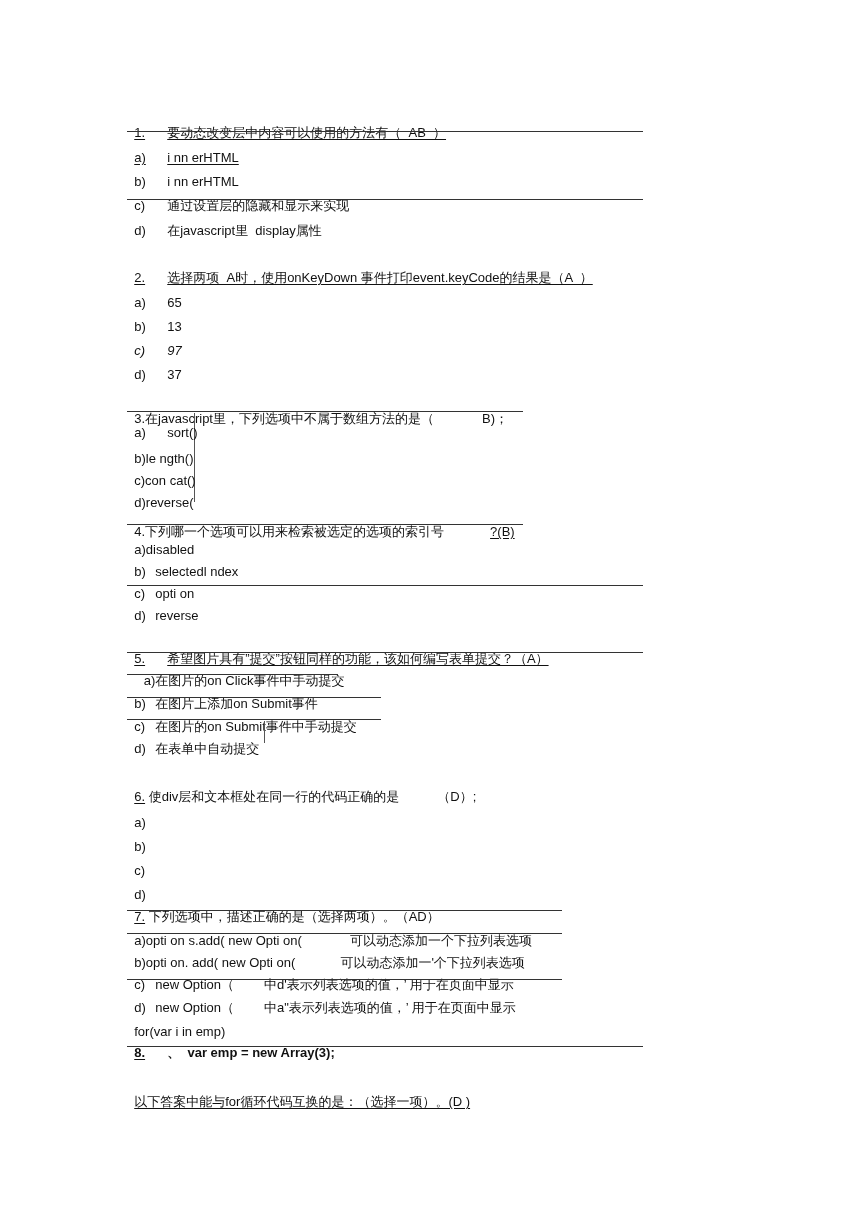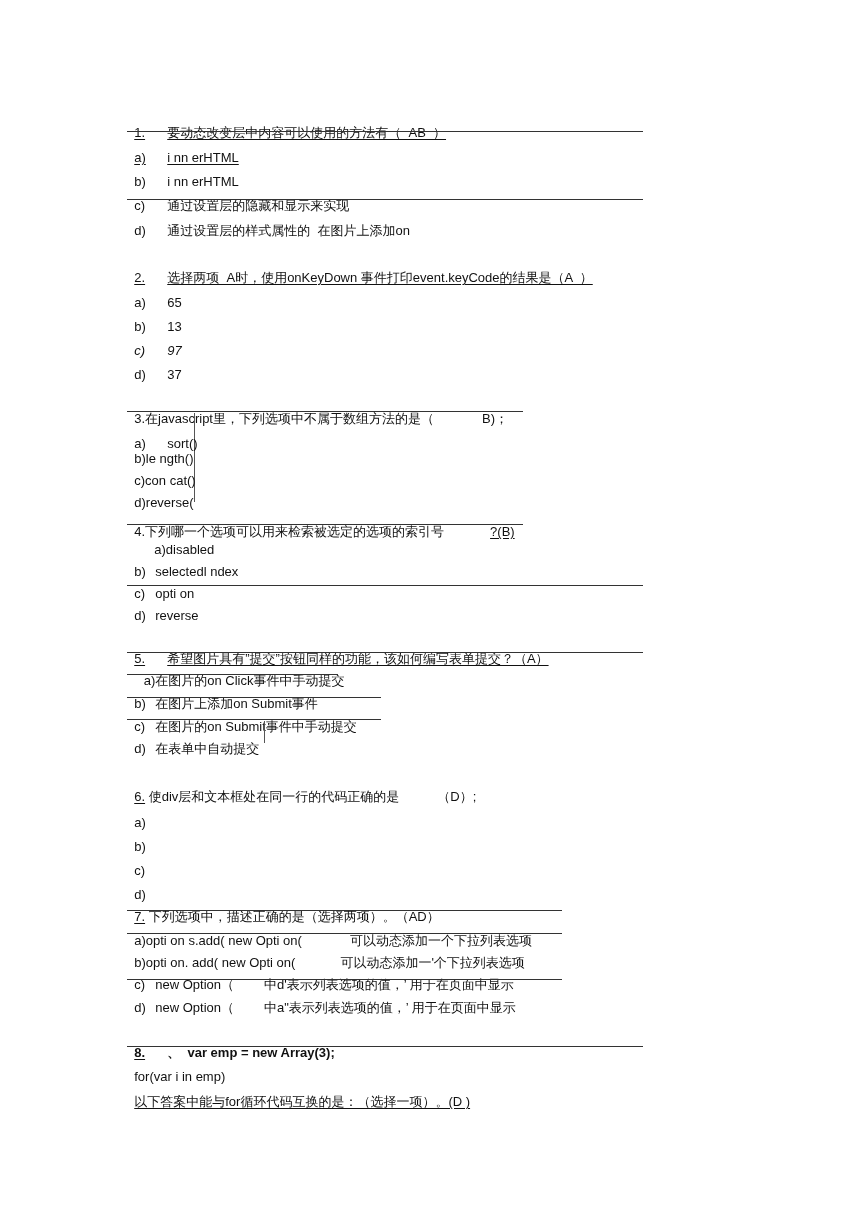--- a/index.html
+++ b/index.html
@@ -25,21 +25,21 @@
   <span class="u lbl">a)</span><span class="u">i nn erHTML</span>
 </div>
 <div class="line" style="top:158px;">
   <span class="lbl">b)</span><span>i nn erHTML</span>
 </div>
 <div class="line" style="top:182px;">
   <span class="lbl">c)</span><span>通过设置层的隐藏和显示来实现</span>
 </div>
 <div class="rule" style="left:127px; top:199px; width:516px;"></div>
 <div class="line" style="top:207px;">
-  <span class="lbl">d)</span><span>通过设置层的样式属性的  在图片上添加on</span>
+  <span class="lbl">d)</span><span>在javascript里  display属性</span>
 </div>
 
 <div class="line" style="top:254px;">
   <span class="u num">2.</span><span class="u">选择两项  A时，使用onKeyDown 事件打印event.keyCode的结果是（A  ）</span>
 </div>
 <div class="line" style="top:279px;">
   <span class="lbl">a)</span><span>65</span>
 </div>
 <div class="line" style="top:303px;">
   <span class="lbl">b)</span><span>13</span>
@@ -49,41 +49,41 @@
 </div>
 <div class="line" style="top:351px;">
   <span class="lbl">d)</span><span>37</span>
 </div>
 
 <div class="line" style="top:395px;">
   <span>3.</span><span>在javascript里，下列选项中不属于数组方法的是（</span><span class="gap" style="width:48px;"></span><span>B)；</span>
 </div>
 <div class="rule" style="left:127px; top:411px; width:396px;"></div>
 <div class="vbar" style="left:194px; top:413px; height:89px;"></div>
-<div class="line" style="top:420px;">
+<div class="line" style="top:409px;">
   <span class="lbl">a)</span><span>sort()</span>
 </div>
 <div class="line" style="top:435px;text-align:right;">
   <span>b)</span><span>le ngth()</span>
 </div>
 <div class="line" style="top:457px;">
   <span>c)</span><span>con cat()</span>
 </div>
 <div class="line" style="top:479px;">
   <span>d)</span><span>reverse(</span>
 </div>
 <div class="line" style="top:495px; height:7px; overflow:hidden;">
   
 </div>
 
 <div class="line" style="top:508px;">
   <span>4.</span><span>下列哪一个选项可以用来检索被选定的选项的索引号</span><span class="gap" style="width:46px;"></span><span class="u">?(B)</span>
 </div>
 <div class="rule" style="left:127px; top:524px; width:396px;"></div>
-<div class="line" style="top:526px;margin-left:20px;">
+<div class="line" style="top:526px;">
   <span>a)</span><span>disabled</span>
 </div>
 <div class="line" style="top:548px;">
   <span class="lbl2">b)</span><span>selectedl ndex</span>
 </div>
 <div class="line" style="top:570px;">
   <span class="lbl2">c)</span><span>opti on</span>
 </div>
 <div class="rule" style="left:127px; top:585px; width:516px;"></div>
 <div class="line" style="top:592px;">
@@ -143,18 +143,18 @@
 </div>
 <div class="rule" style="left:127px; top:979px; width:435px;"></div>
 <div class="line" style="top:984px;">
   <span class="lbl2">d)</span><span>new Option（</span><span class="gap" style="width:30px;"></span><span>中a"表示列表选项的值，’ 用于在页面中显示</span>
 </div>
 
 <div class="line" style="top:1029px;font-weight:bold;">
   <span class="u num">8.</span><span>、  var emp = new Array(3);</span>
 </div>
 <div class="rule" style="left:127px; top:1046px; width:516px;"></div>
-<div class="line" style="top:1053px;">
+<div class="line" style="top:1008px;">
   <span>for(var i in emp)</span>
 </div>
 <div class="line" style="top:1078px;">
   <span class="u">以下答案中能与for循环代码互换的是：（选择一项）。(D )</span>
 </div>
 
 </body></html>

